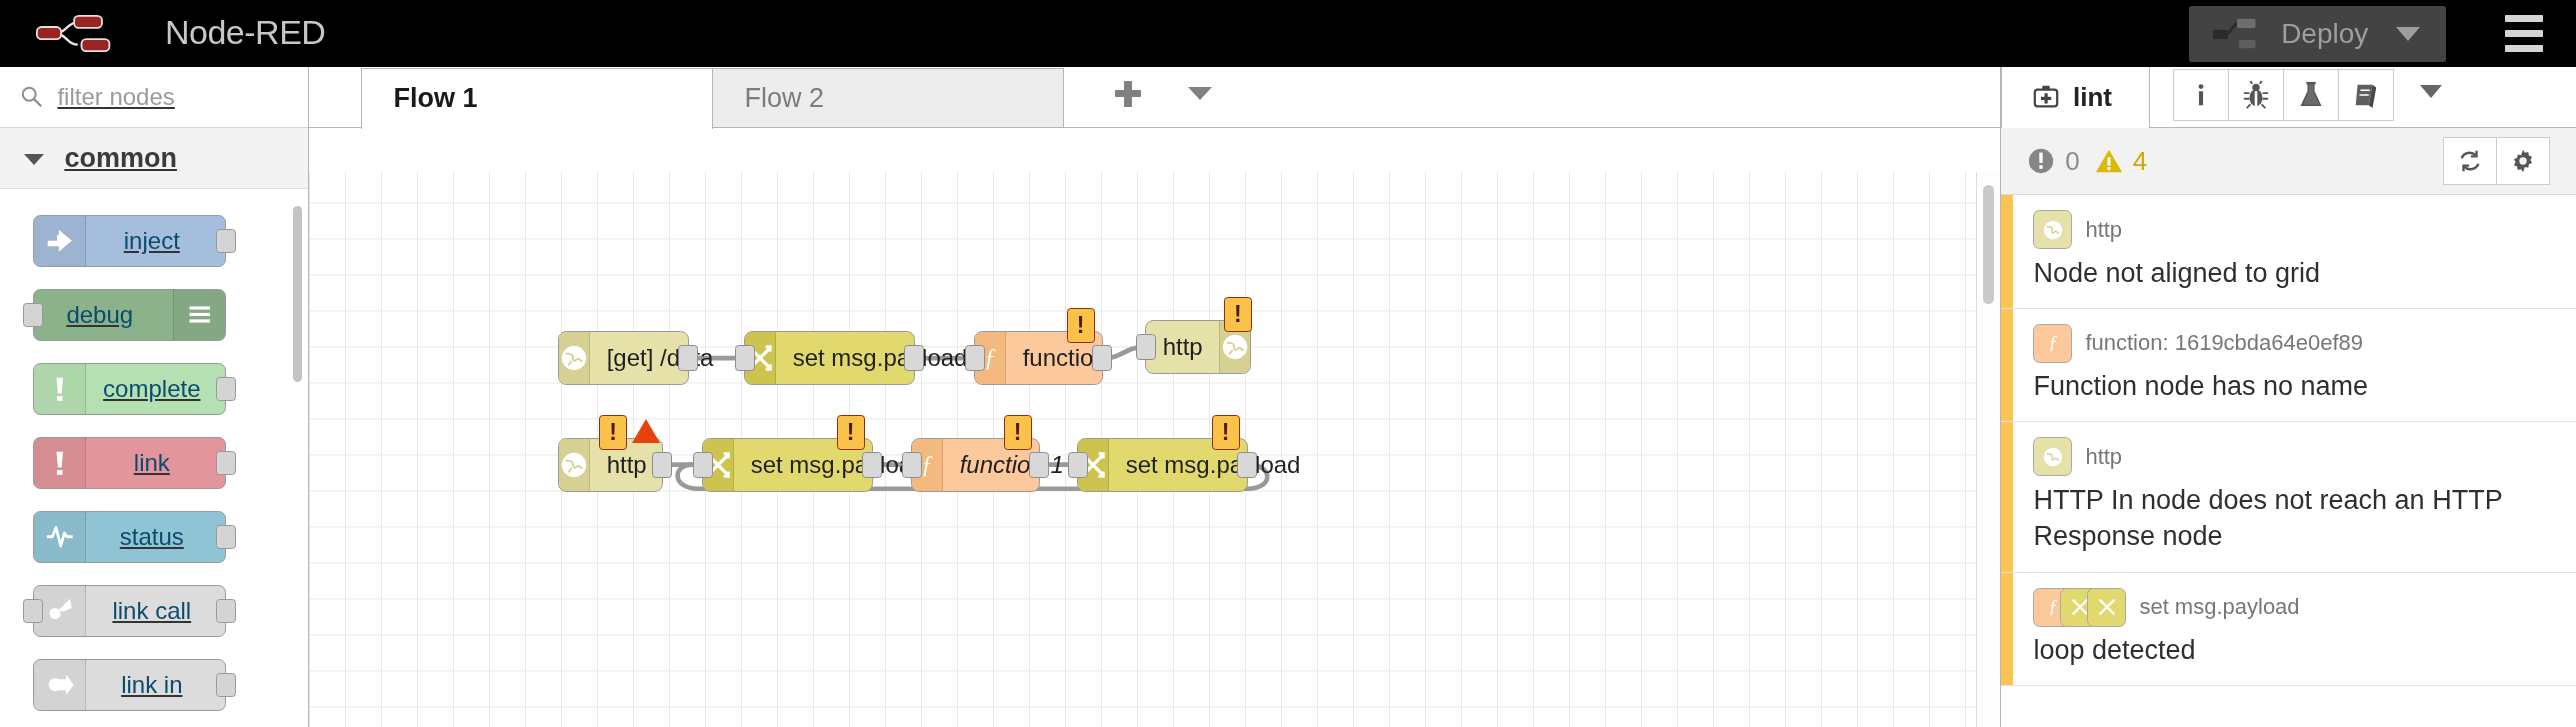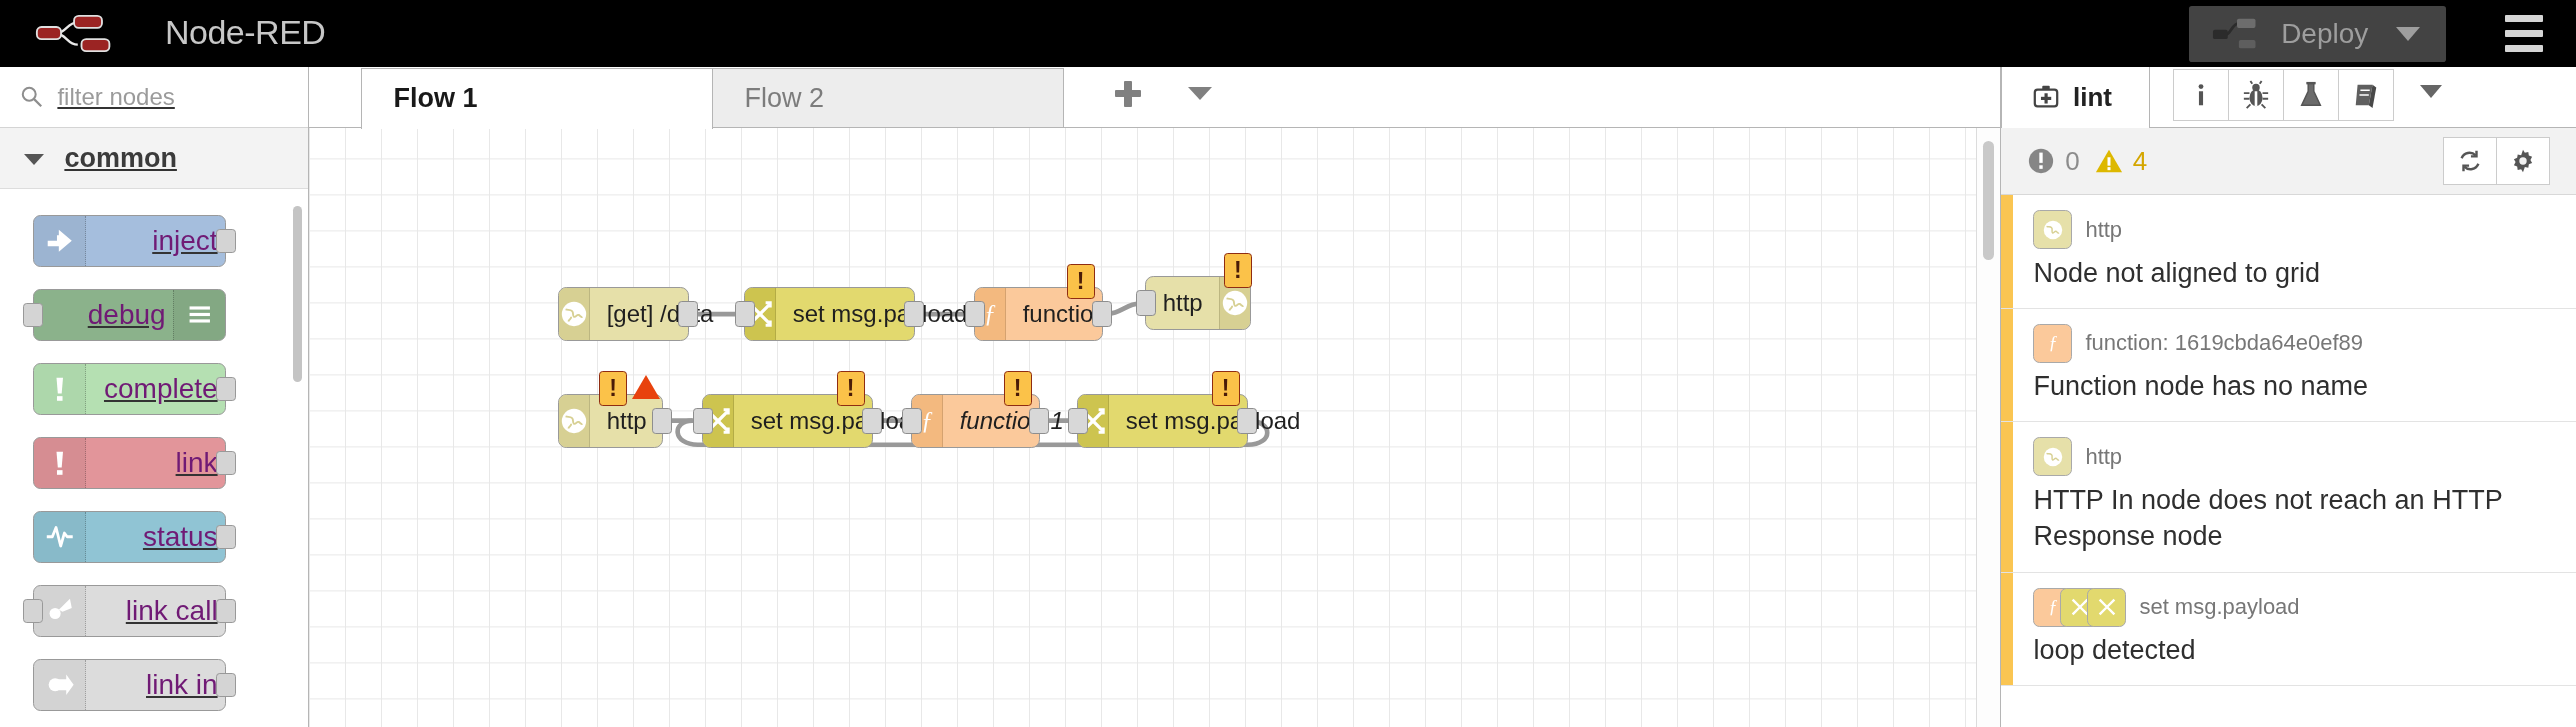--- a/index.html
+++ b/index.html
@@ -62,34 +62,34 @@
   .pnode {
     width: 193px; height: 52px; border-radius: 7.4px; border: 0.9px solid #999;
     display: flex; align-items: center; position: relative;
   }
   .pnode-icon {
     width: 52px; height: 100%; border-right: 0.9px dotted rgba(0,0,0,.25);
     display: flex; align-items: center; justify-content: center;
     border-radius: 6.5px 0 0 6.5px;
   }
   .pnode-icon svg { width: 31.5px; height: 31.5px; }
-  .pnode-label { flex: 1; text-align: right; font-size: 28px; color: #701a75; padding-right: 7.4px; }
+  .pnode-label { flex: 1; text-align: center; font-size: 24px; color: #0c4a6e; padding-right: 7.4px; }
   .port {
     position: absolute; width: 20.4px; height: 24px; background: #d4d4d4;
     border: 0.9px solid #999; border-radius: 3.7px; top: 50%; transform: translateY(-50%);
   }
   .port.left { left: -11px; }
   .port.right { right: -11px; }
   .palette-scroll {
     position: absolute; right: 6.5px; top: 139px; width: 8.3px; height: 176px;
     background: #c4c4c4; border-radius: 4.6px;
   }
 
   
-  .center { flex: 1; display: flex; flex-direction: column; min-width: 0; position: relative; }
+  .center { flex: 1; display: flex; flex-direction: column; min-width: 0; position: relative; gap: 44px; }
   .tabbar {
     height: 61px; flex: 0 0 61px; background: #fff; display: flex; align-items: flex-end;
     border-bottom: 1.9px solid #b5b5b5; position: relative;
   }
   .tab {
     height: 59px; min-width: 352px; display: flex; align-items: center; padding: 0 31.5px;
     border: 0.9px solid #b5b5b5; border-bottom: none; margin-left: -0.9px;
     font-size: 27px; position: relative;
   }
   .tab:first-child { margin-left: 52px; }

